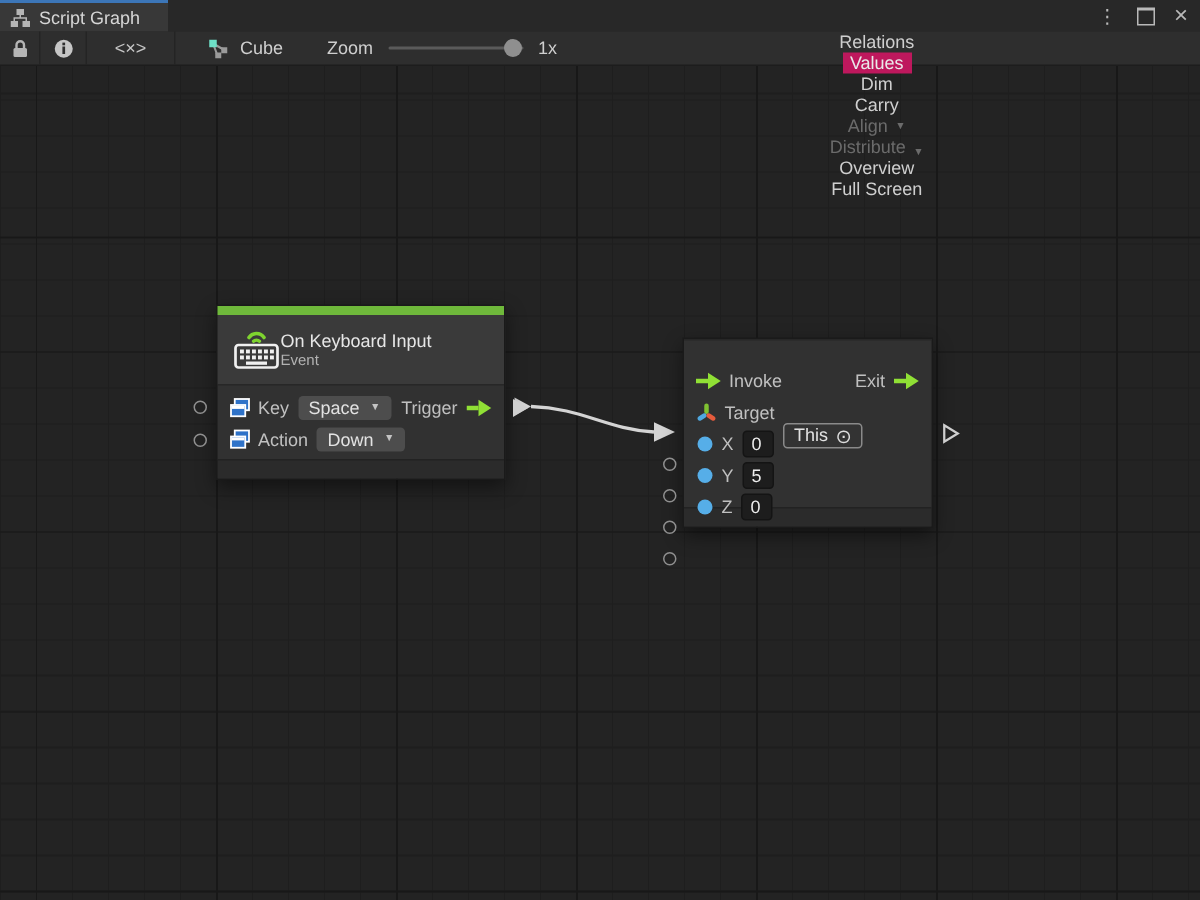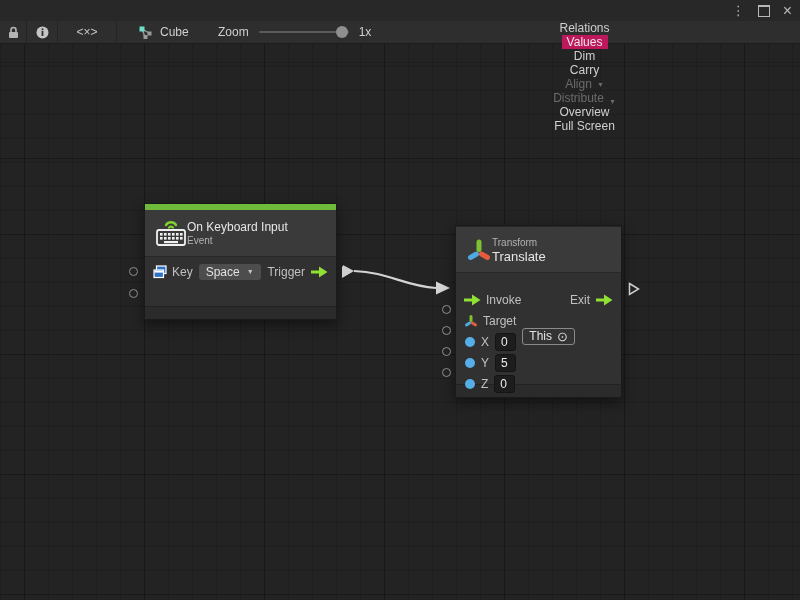--- a/index.html
+++ b/index.html
@@ -68,20 +68,31 @@
         box-sizing:border-box;background:transparent;cursor:crosshair;}
   .port-out-tri{position:absolute;width:0;height:0;border-left:10px solid #cfcfcf;
         border-top:6px solid transparent;border-bottom:6px solid transparent;cursor:crosshair;}
 </style>
 </head>
 <body>
 
 <div id="stage">
 
   <div class="titlebar">
+    <div class="tab">
+      <span style="display:inline-flex;">
+        <svg width="13" height="12" viewBox="0 0 13 12">
+          <rect x="4" y="0" width="5" height="4" fill="#b5b5b5"></rect>
+          <rect x="0" y="8" width="5" height="4" fill="#b5b5b5"></rect>
+          <rect x="8" y="8" width="5" height="4" fill="#b5b5b5"></rect>
+          <path d="M6.5 4 V6 M2.5 8 V6 H10.5 V8" stroke="#b5b5b5" fill="none" stroke-width="1"></path>
+        </svg>
+      </span>
+      <span>Script Graph</span>
+    </div>
     <div class="win-controls">
       <span style="letter-spacing:0;">⋮</span>
       <span class="maxbox"></span>
       <span style="font-size:16px;line-height:14px;">×</span>
     </div>
   </div>
 
   <div class="toolbar">
 
     <div class="tb-group" style="left:0;">
@@ -211,42 +222,43 @@
         <span class="right">
           <span>Trigger</span>
           <span style="display:inline-flex;">
             <svg width="17" height="12" viewBox="0 0 17 12">
               <rect x="0" y="4.5" width="8" height="3" fill="#90E035"></rect>
               <polygon points="8,0.5 16.5,6 8,11.5" fill="#90E035"></polygon>
             </svg>
           </span>
         </span>
       </div>
+      <div class="row">
+        <span style="display:inline-flex;">
+          <svg width="14" height="14" viewBox="0 0 14 14">
+            <rect x="3.5" y="1" width="9.5" height="7.5" fill="#2E72C8" stroke="#fff" stroke-width="1.2"></rect>
+            <rect x="1" y="5" width="9.5" height="7.5" fill="#2E72C8" stroke="#fff" stroke-width="1.2"></rect>
+            <rect x="1.6" y="5.6" width="8.3" height="2" fill="#fff"></rect>
+          </svg>
+        </span>
+        <span class="lbl">Action</span>
+        <span class="dropdown">
+          <span>Down</span>
+          <span class="caret">▼</span>
+        </span>
+      </div>
     </div>
     <div class="node-footer"></div>
 
     <span class="port-circle" style="left:-16px;top:63px;"></span>
     <span class="port-circle" style="left:-16px;top:85px;"></span>
     <span class="port-out-tri" style="left:197px;top:62px;"></span>
   </div>
 
   <div class="node" style="left:455px;top:225px;width:167px;">
-    <div class="node-header" style="height:45px;border-top:1px solid #272727;">
-      <span style="display:inline-flex;">
-        <svg width="26" height="26" viewBox="0 0 26 26">
-          <line x1="13" y1="5" x2="13" y2="12.5" stroke="#7FC131" stroke-width="5" stroke-linecap="round"></line>
-          <line x1="10.5" y1="17" x2="4.5" y2="20.5" stroke="#4FA8E0" stroke-width="5" stroke-linecap="round"></line>
-          <line x1="15.5" y1="17" x2="21.5" y2="20.5" stroke="#E55B3C" stroke-width="5" stroke-linecap="round"></line>
-        </svg>
-      </span>
-      <span class="hdr-text">
-        <div class="cat">Transform</div>
-        <div class="name">Translate</div>
-      </span>
-    </div>
     <div class="node-body" style="height:112px;padding-top:16px;box-sizing:border-box;">
       <div class="row">
         <span style="display:inline-flex;">
           <svg width="17" height="12" viewBox="0 0 17 12">
             <rect x="0" y="4.5" width="8" height="3" fill="#90E035"></rect>
             <polygon points="8,0.5 16.5,6 8,11.5" fill="#90E035"></polygon>
           </svg>
         </span>
         <span class="lbl">Invoke</span>
         <span class="right">

